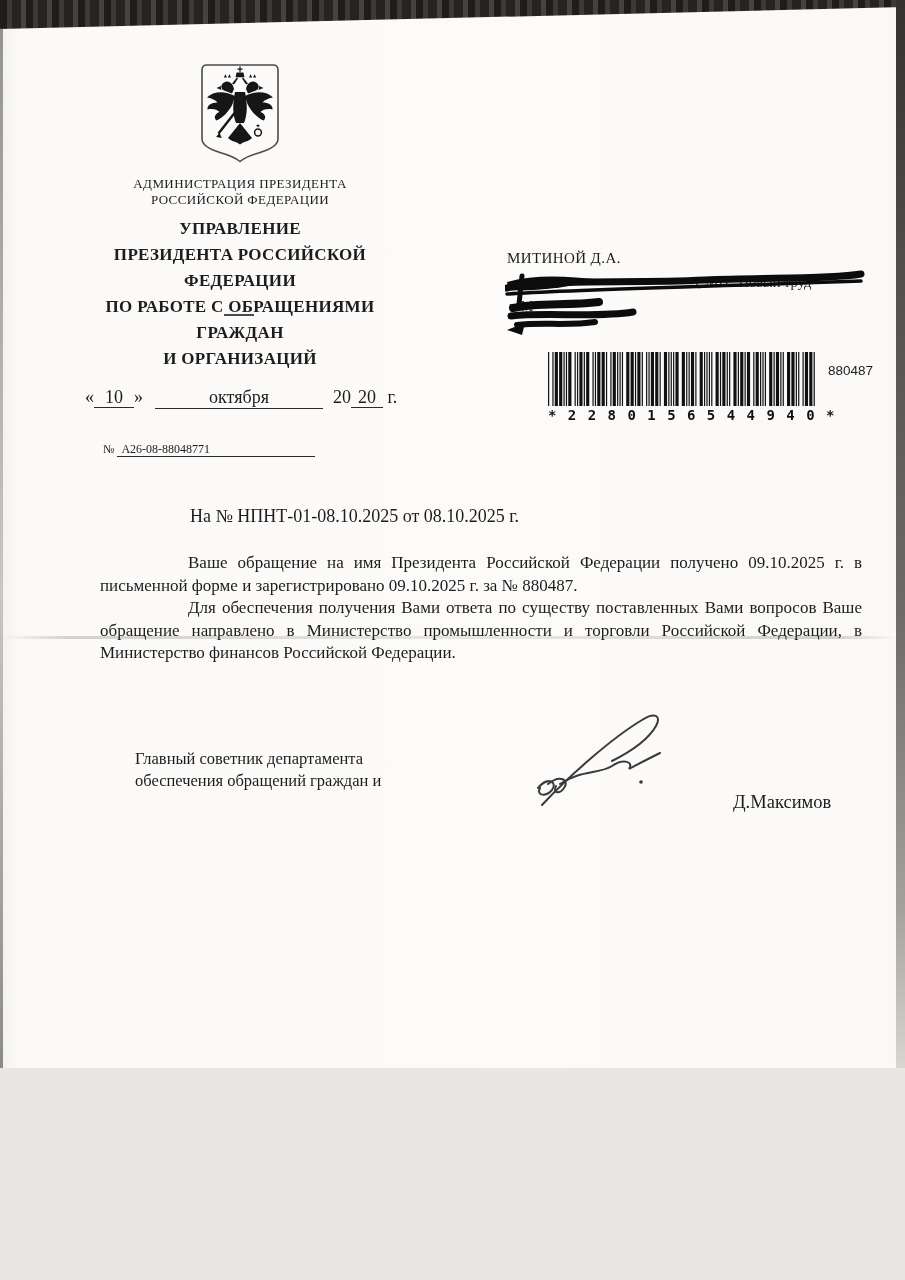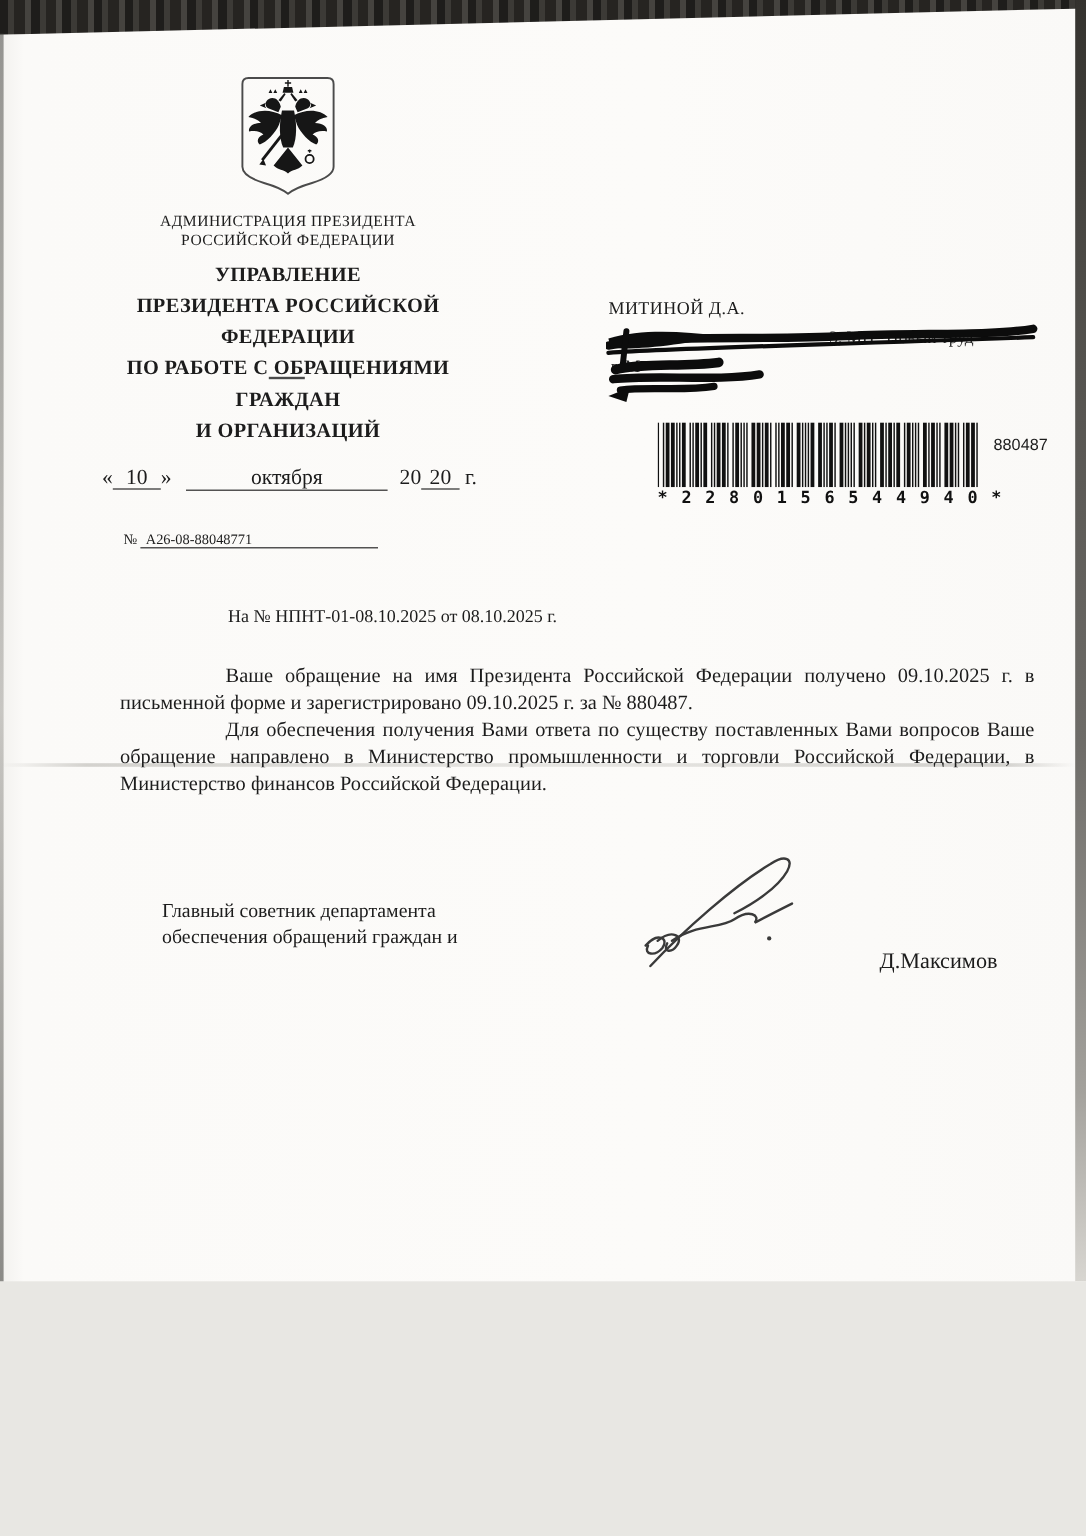--- a/index.html
+++ b/index.html
@@ -39,21 +39,21 @@
   .frag1{left:186px;top:6px;}
   .frag2{left:4px;top:30px;}
   .redaction-svg{position:absolute;top:0;left:0;width:360px;height:72px;}
   
   .barcode-block{position:absolute;top:352px;left:548px;width:268px;text-align:center;}
   .barcode-bars{display:block;width:268px;height:54px;fill:#111;}
   .barcode-digits{display:block;margin-top:1px;font-family:"DejaVu Sans Mono",monospace;
         font-size:14px;font-weight:bold;letter-spacing:1.5px;color:#111;white-space:nowrap;}
   .barcode-side{position:absolute;top:363px;left:828px;font-family:"Liberation Sans",sans-serif;font-size:13.5px;}
   
-  .reference-line{position:absolute;top:506px;left:190px;font-size:15px;}
+  .reference-line{position:absolute;top:506px;left:190px;font-size:18px;}
   .body-text{position:absolute;top:552px;left:100px;width:762px;font-size:17px;line-height:22.5px;}
   .body-text p{margin:0;text-align:justify;text-indent:88px;}
   
   .sign-title{position:absolute;top:748px;left:135px;width:340px;font-size:16.5px;line-height:22px;}
   .signature-svg{position:absolute;top:700px;left:500px;width:200px;height:120px;}
   .signer-name{position:absolute;top:792px;left:733px;font-size:18.5px;}
   
   .footer-left{position:absolute;top:1225px;left:133px;font-family:"Liberation Sans",sans-serif;font-size:10.5px;color:#3a3a3a;}
   .footer-right{position:absolute;top:1231px;left:772px;font-family:"Liberation Sans",sans-serif;font-size:11px;color:#333;}
 </style>

